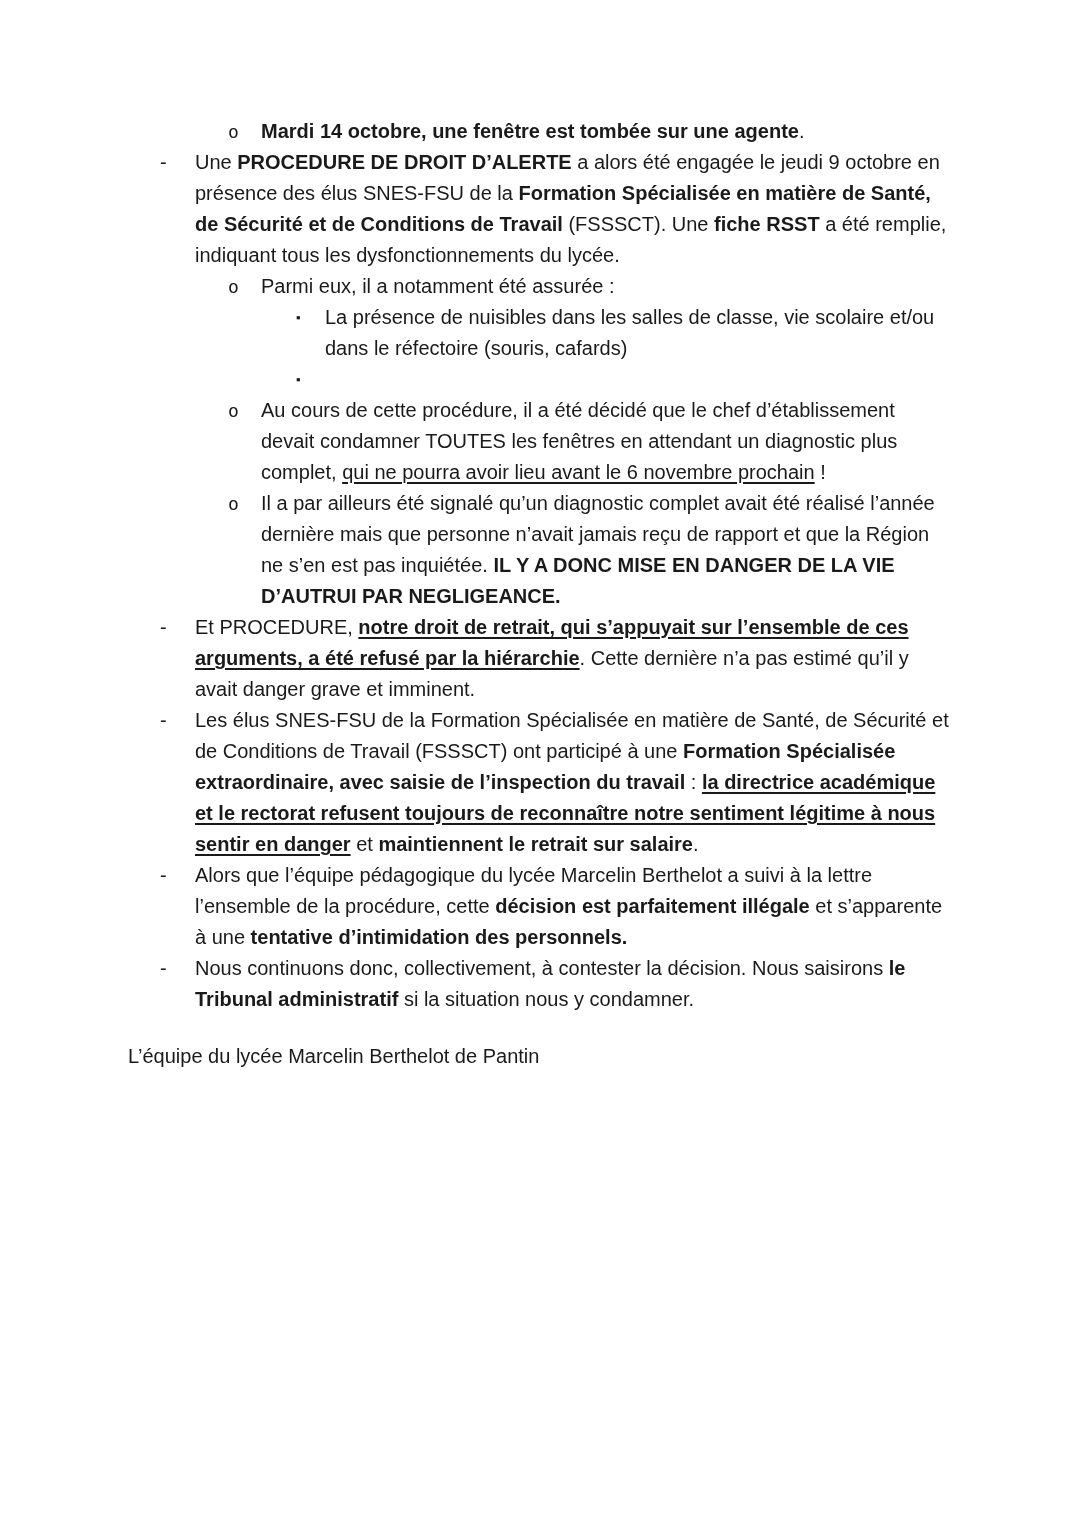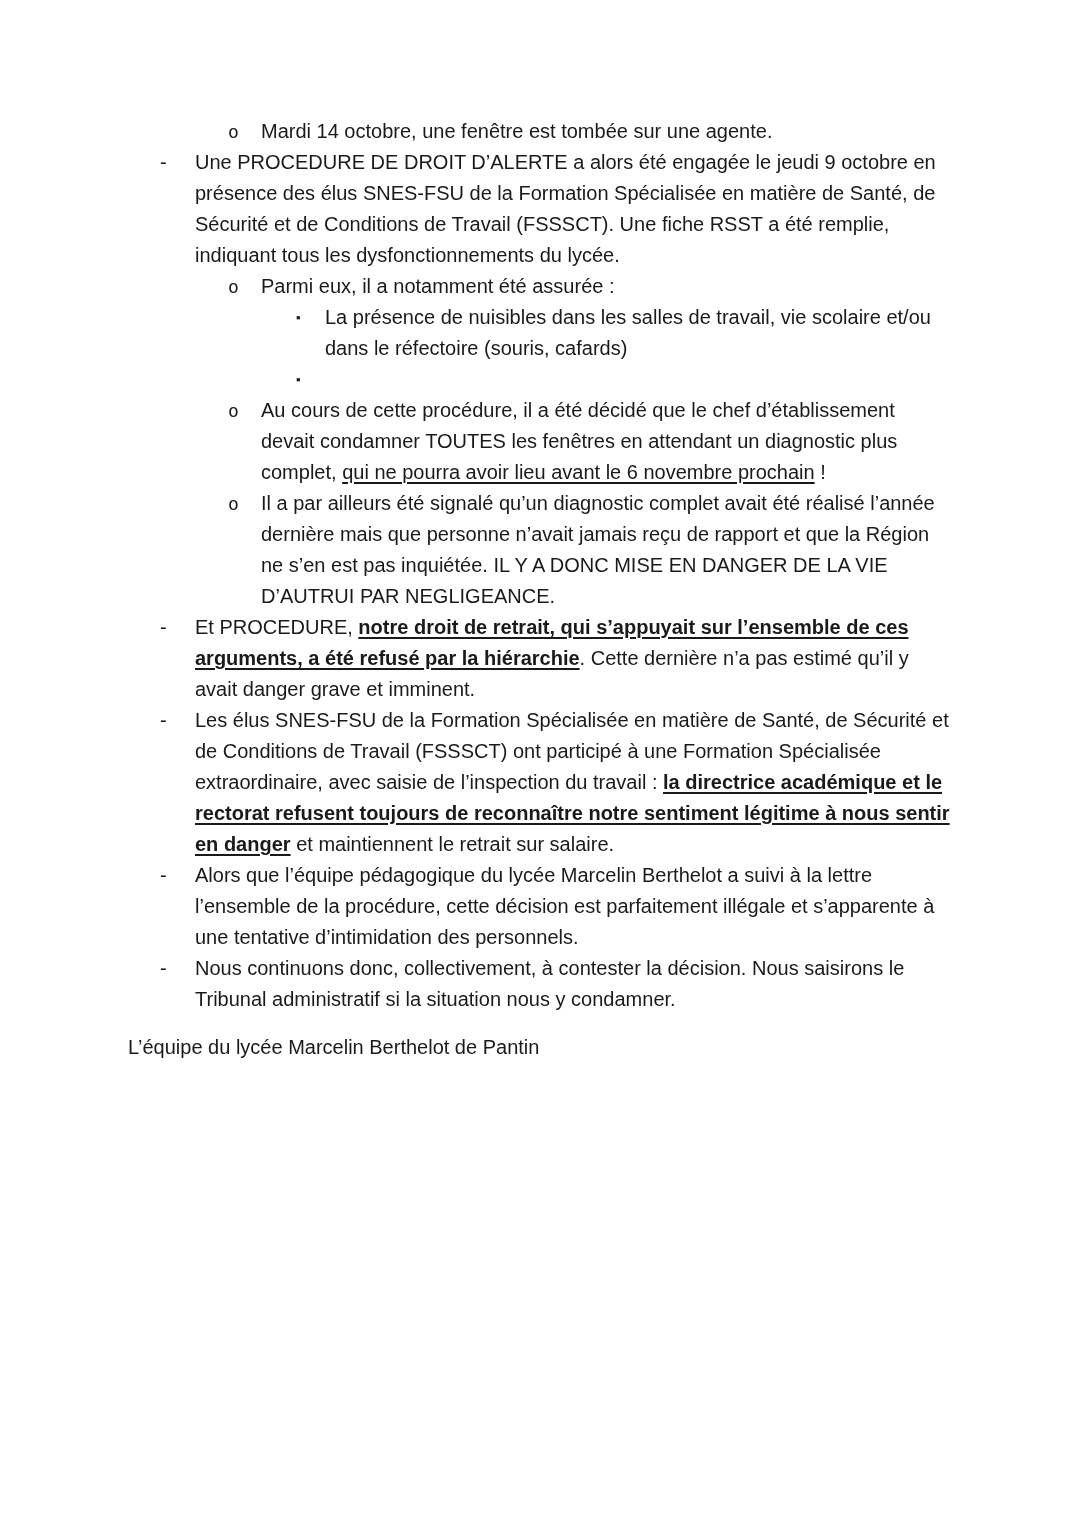--- a/index.html
+++ b/index.html
@@ -25,24 +25,24 @@
   }
   .li { display: flex; align-items: flex-start; }
   .mk { flex: none; }
   .ct { flex: 1; min-width: 0; }
   .lvl1 { padding-left: 32px; }
   .lvl1 .mk { width: 35px; }
   .lvl2 { padding-left: 100px; }
   .lvl2 .mk { width: 33px; font-family: "DejaVu Sans Mono", monospace; font-size: 18px; }
   .lvl3 { padding-left: 168px; }
   .lvl3 .mk { width: 29px; font-size: 13px; line-height: 31px; }
-  .b  { font-weight: normal; margin-top: 31px; }
+  .b  { font-weight: bold; margin-top: 31px; }
   .u  { text-decoration: underline; text-decoration-thickness: 2px; text-underline-offset: 3px; }
   .bu { font-weight: bold; text-decoration: underline; text-decoration-thickness: 2px; text-underline-offset: 3px; }
-  .closing { margin-top: 17px; }
+  .closing { margin-top: 26px; }
 </style>
 </head>
 <body>
 
 <div class="doc">
 
   <div class="li lvl2">
     <span class="mk">o</span>
     <div class="ct"><span class="b">Mardi 14 octobre, une fenêtre est tombée sur une agente</span><span>.</span></div>
   </div>
@@ -52,21 +52,21 @@
     <div class="ct"><span>Une </span><span class="b">PROCEDURE DE DROIT D’ALERTE</span><span> a alors été engagée le jeudi 9 octobre en présence des élus SNES-FSU de la </span><span class="b">Formation Spécialisée en matière de Santé, de Sécurité et de Conditions de Travail</span><span> (FSSSCT). Une </span><span class="b">fiche RSST</span><span> a été remplie, indiquant tous les dysfonctionnements du lycée.</span></div>
   </div>
 
   <div class="li lvl2">
     <span class="mk">o</span>
     <div class="ct"><span>Parmi eux, il a notamment été assurée :</span></div>
   </div>
 
   <div class="li lvl3">
     <span class="mk">▪</span>
-    <div class="ct"><span>La présence de nuisibles dans les salles de travail, vie scolaire et/ou dans le réfectoire (souris, cafards)</span></div>
+    <div class="ct"><span>La présence de nuisibles dans les salles de classe, vie scolaire et/ou dans le réfectoire (souris, cafards)</span></div>
   </div>
 
   <div class="li lvl3">
     <span class="mk">▪</span>
   </div>
 
   <div class="li lvl2">
     <span class="mk">o</span>
     <div class="ct"><span>Au cours de cette procédure, il a été décidé que le chef d’établissement devait condamner TOUTES les fenêtres en attendant un diagnostic plus complet, </span><span class="u">qui ne pourra avoir lieu avant le 6 novembre prochain</span><span> !</span></div>
   </div>

